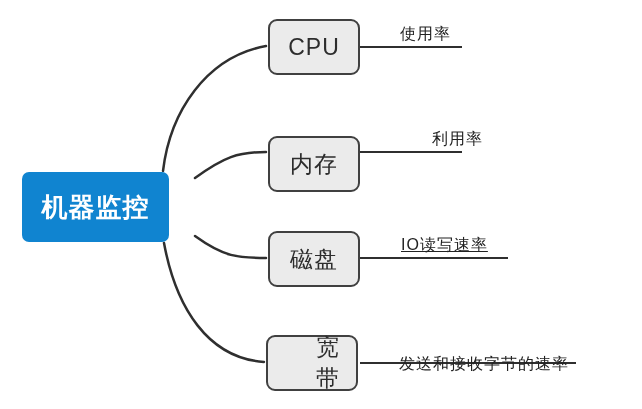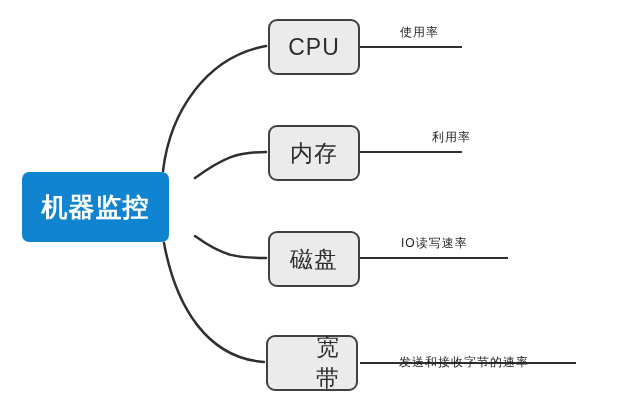--- a/index.html
+++ b/index.html
@@ -28,31 +28,31 @@
     background:var(--node-bg,#ebebeb);
     border:2px solid var(--node-border,#404040);
     border-radius:9px;
     display:flex;align-items:center;justify-content:center;
     color:var(--node-text,#2d2d2d);
     font-size:23px;letter-spacing:1px;
     box-sizing:border-box;
     cursor:default;
   }
   .node-cpu{left:268px;top:19px;}
-  .node-memory{left:268px;top:125px;}
+  .node-memory{left:268px;top:136px;}
   .node-disk{left:268px;top:231px;}
   .node-bandwidth{left:266px;top:335px;padding-left:48px;}
   .metric-label{
     position:absolute;
     color:var(--metric-text,#222222);
-    font-size:12px;letter-spacing:1px;white-space:nowrap;
+    font-size:16px;letter-spacing:1px;white-space:nowrap;
   }
   .metric-cpu{left:400px;top:24px;}
   .metric-memory{left:400px;top:129px;margin-left:32px;}
-  .metric-disk{left:401px;top:235px;}
+  .metric-disk{left:401px;top:235px;text-decoration:underline;}
   .metric-bandwidth{left:399px;top:354px;}
 </style>
 </head>
 <body>
 
 <div class="stage">
 
   <svg class="connector-layer" viewBox="0 0 642 409" aria-hidden="true">
     <path class="curve" d="M 163 171 C 170 112, 206 57, 266 46"></path>
     <path class="curve" d="M 195 178 C 224 157, 238 152, 266 152"></path>

